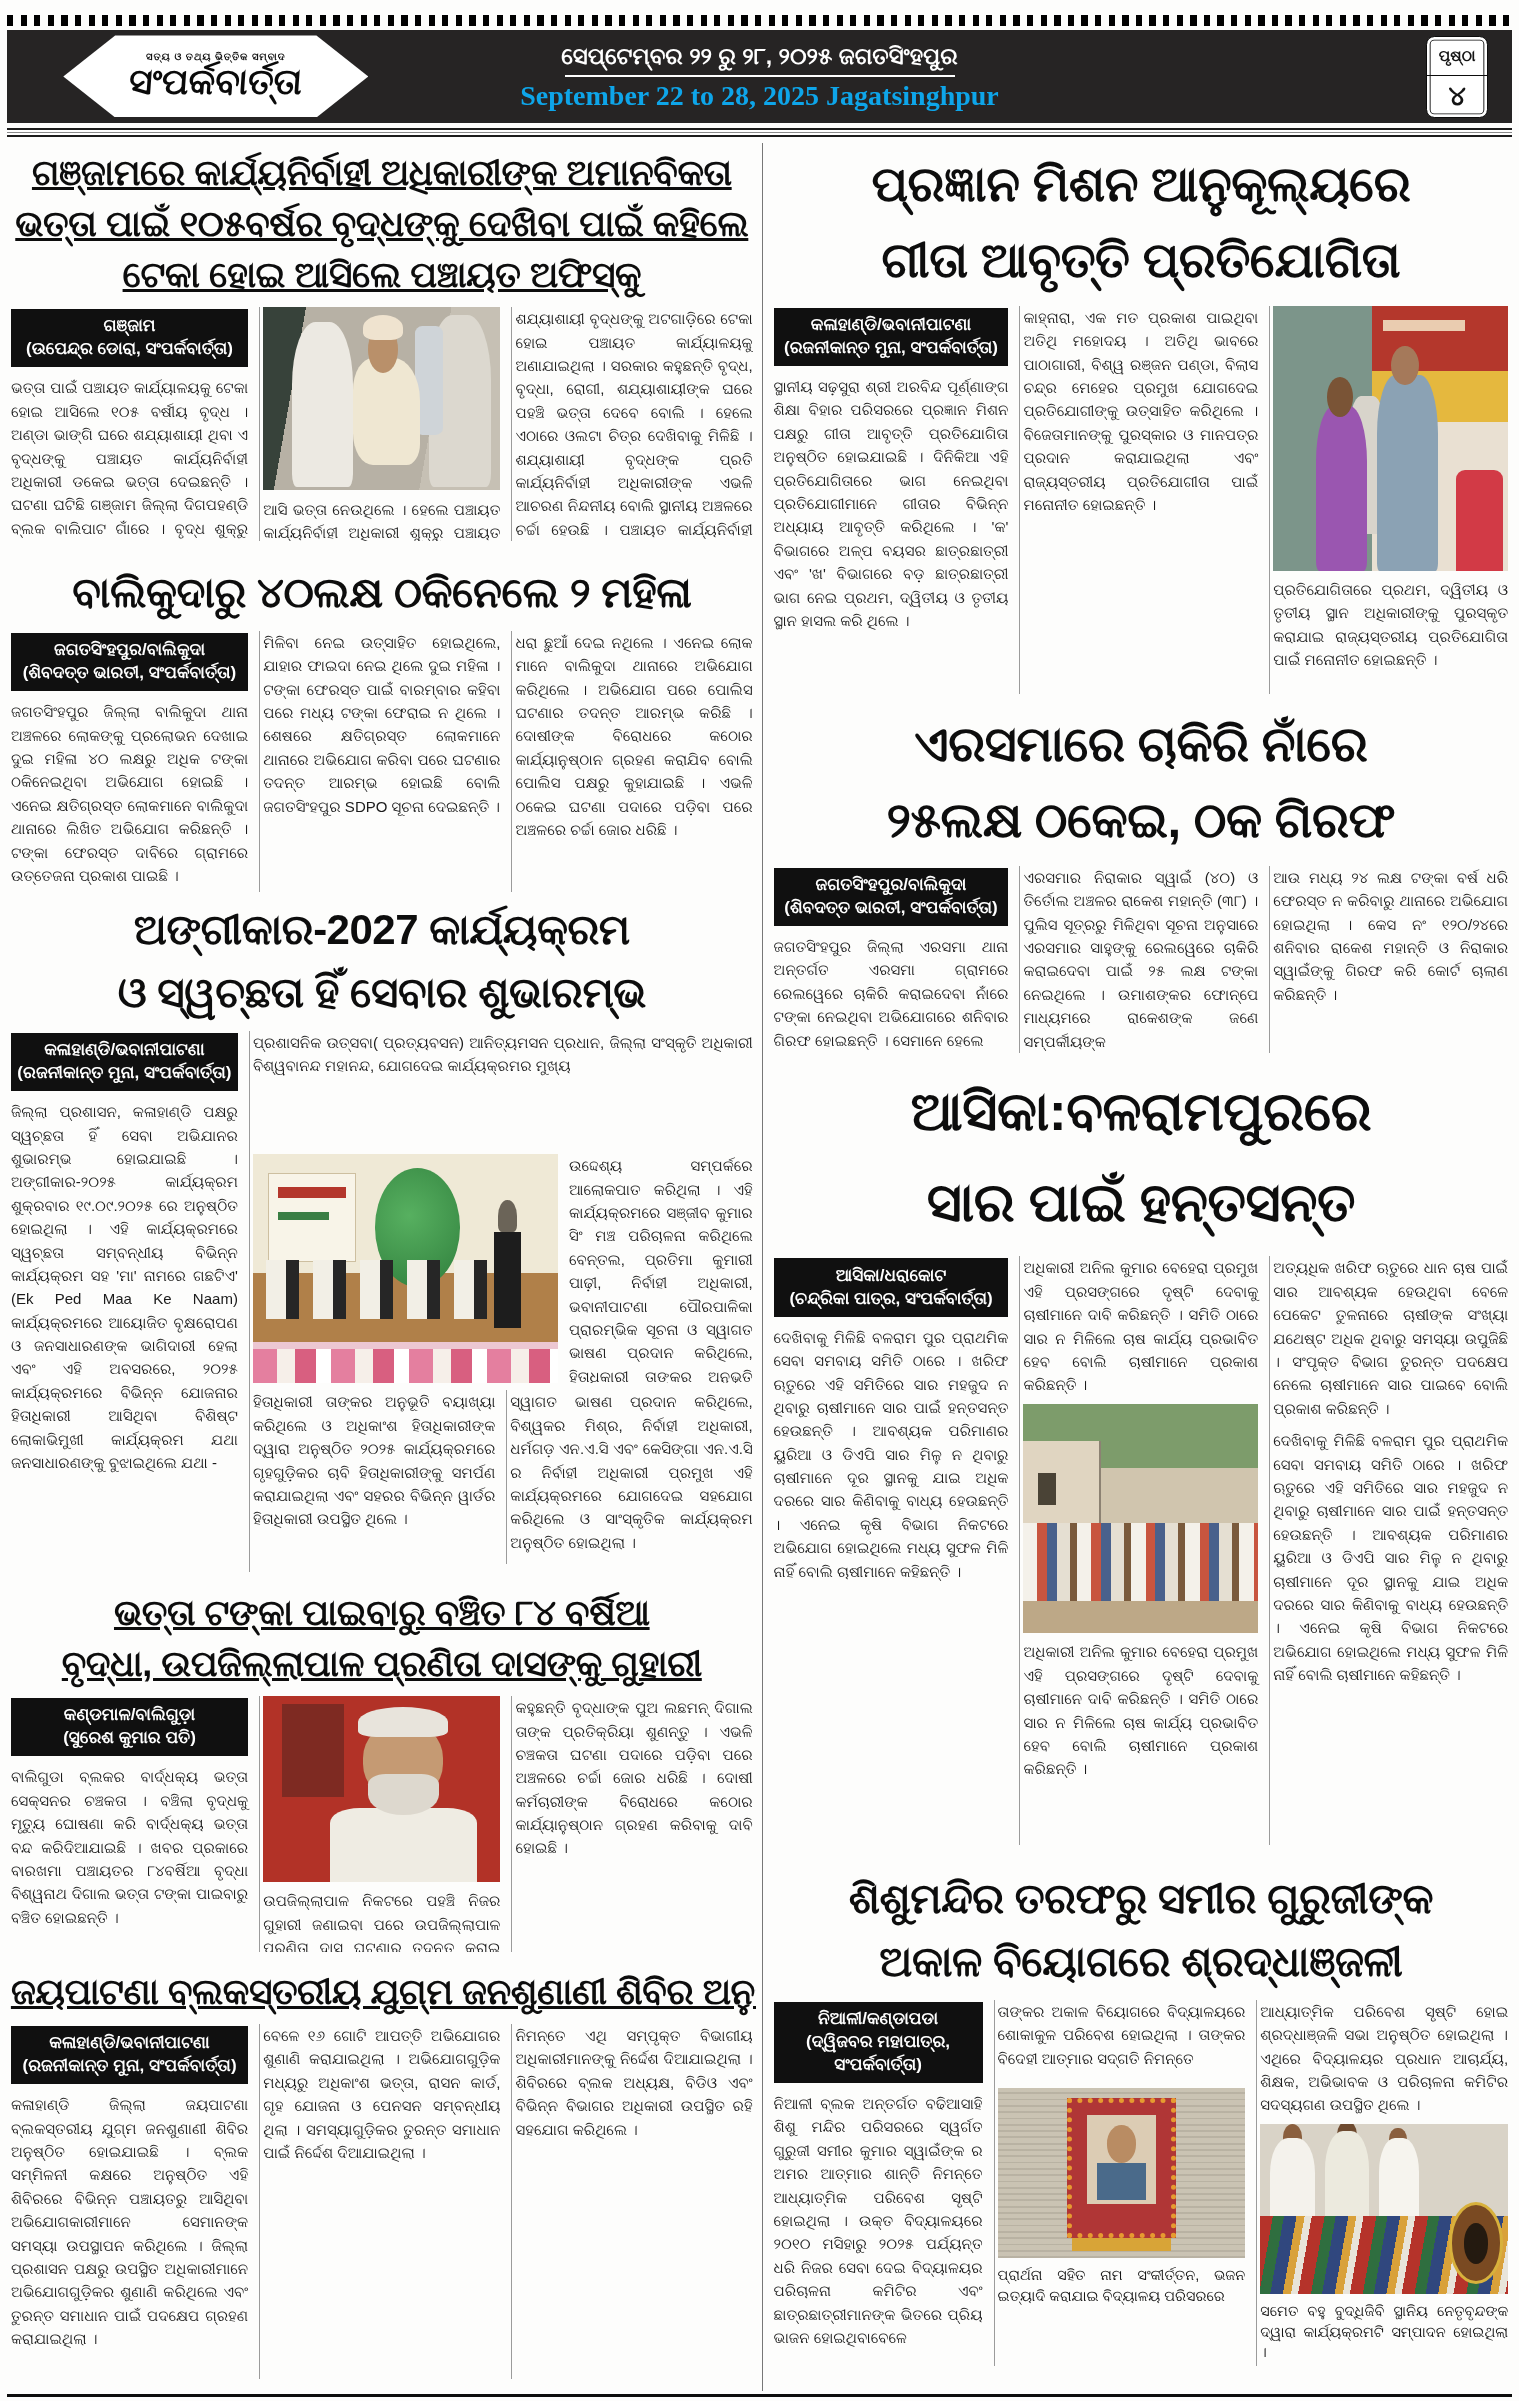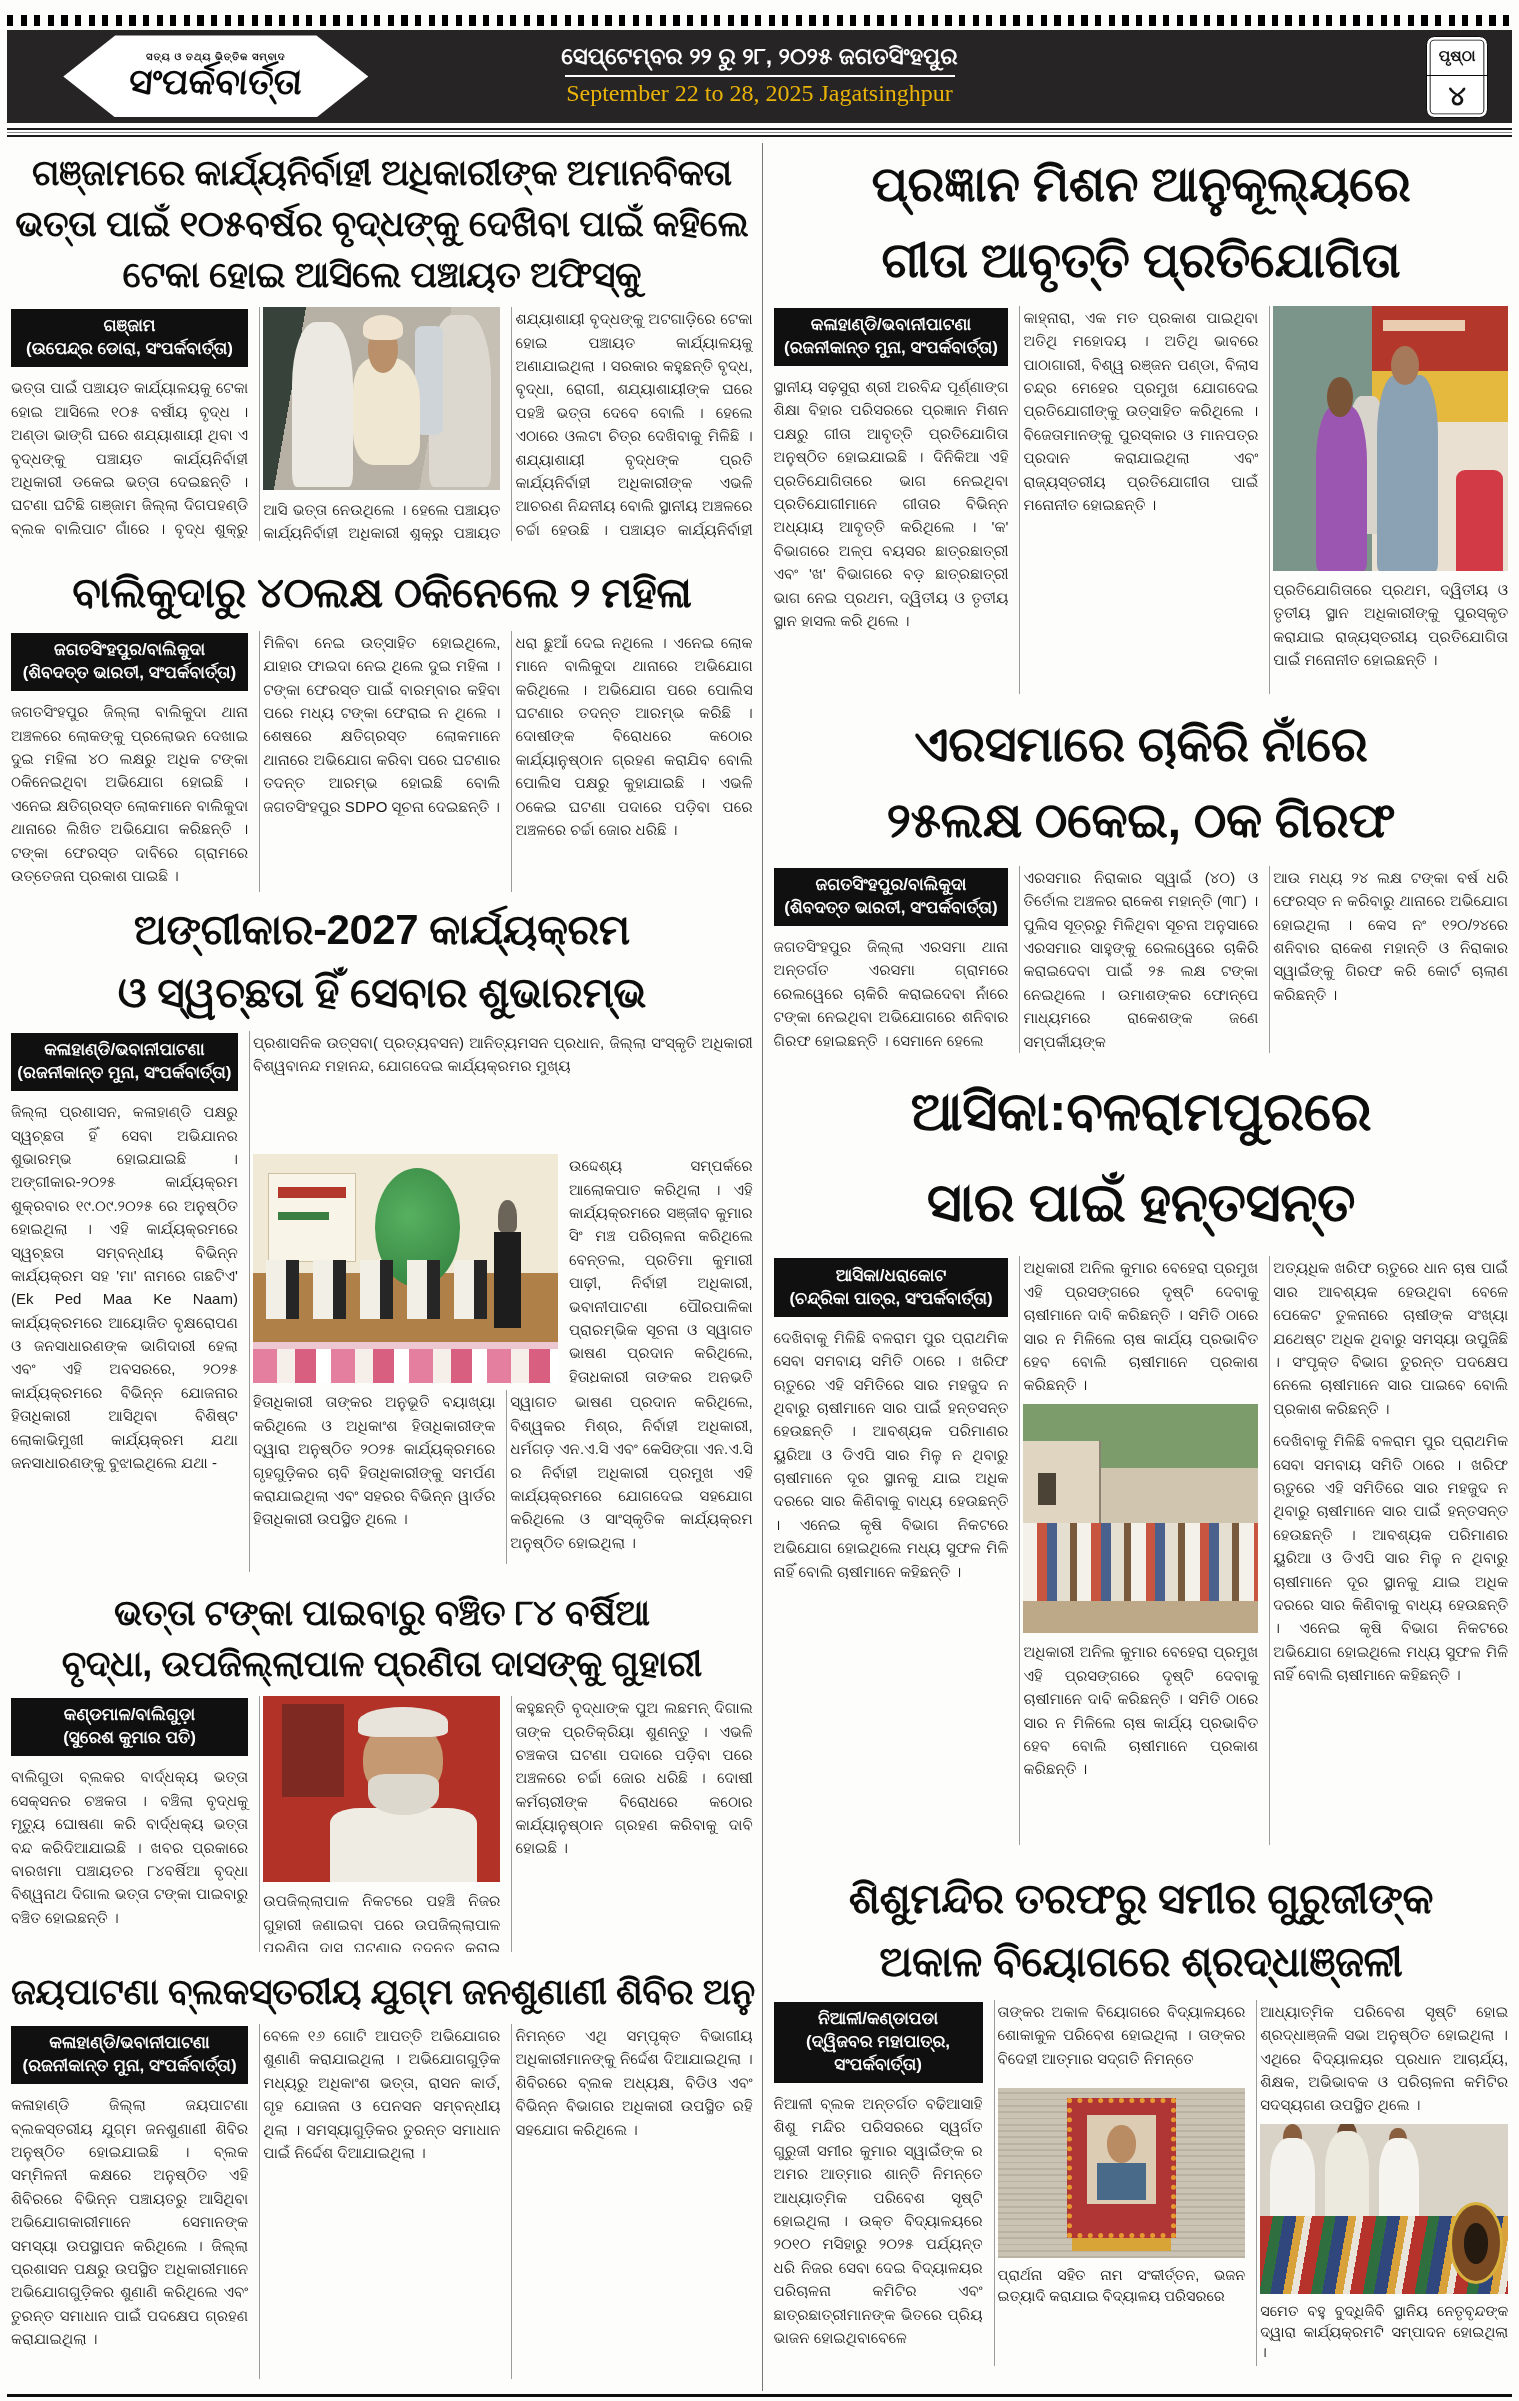--- a/index.html
+++ b/index.html
@@ -11,37 +11,37 @@
   
   .masthead{position:absolute;top:30px;left:7.3px;right:7.3px;height:93px;background:#262424;}
   .logo-hex{position:absolute;left:56px;top:5.4px;width:305px;height:82px;background:#fff;
             clip-path:polygon(0 50%,17% 0,83% 0,100% 50%,83% 100%,17% 100%);
             display:flex;flex-direction:column;align-items:center;justify-content:center;}
   .logo-tag{font-size:10px;font-weight:bold;color:#111;letter-spacing:0.9px;}
   .logo-title{font-size:36px;font-weight:bold;color:#0a0a0a;line-height:1.05;transform:skewX(-4deg);}
   .mh-center{position:absolute;left:0;right:0;top:12.7px;display:flex;flex-direction:column;align-items:center;}
   .mh-odia{color:#fff;font-size:23px;font-weight:bold;}
   .mh-rule{width:390px;height:1.8px;background:#fff;margin:5.4px 0 3.6px;}
-  .mh-eng{color:#eab308;font-size:24px;font-weight:normal;font-family:"Liberation Serif",serif;}
+  .mh-eng{color:#0ea5e9;font-size:28px;font-weight:bold;font-family:"Liberation Serif",serif;}
   .page-box{position:absolute;right:23.6px;top:6.3px;width:60px;height:80px;background:#fff;border:1.8px solid #0c0c0c;
             border-radius:8.2px;box-shadow:inset 0 0 0 2.7px #fff,inset 0 0 0 3.6px #0c0c0c;
             display:flex;flex-direction:column;}
   .page-box .pl{flex:1;display:flex;align-items:center;justify-content:center;font-size:15.4px;font-weight:bold;border-bottom:1.8px solid #0c0c0c;}
   .page-box .pn{flex:1.1;display:flex;align-items:center;justify-content:center;font-size:27px;font-weight:bold;}
   .triple-rule{position:absolute;top:128px;left:7.3px;right:7.3px;height:9px;
       background:linear-gradient(#1c1c1c 0 2.3px,#fff 2.3px 3.6px,#8a8a8a 3.6px 5px,#fff 5px 6.8px,#1c1c1c 6.8px 9px);}
   
   .main{position:absolute;top:143px;left:7.3px;right:7.3px;bottom:10px;display:flex;}
   .half{overflow:hidden;}
   .half.left{width:749px;padding-right:5.4px;}
   .half.right{flex:1;border-left:1.4px solid #777;padding-left:7.3px;}
   .article{overflow:hidden;padding:0 3.6px;box-sizing:border-box;}
   .hl{text-align:center;font-weight:bold;color:#0d0d0d;margin:3.6px 0 7.3px;letter-spacing:-0.5px;}
   .hl div{white-space:nowrap;}
-  .s40{font-size:36px;line-height:1.42;}
+  .s40{font-size:36px;line-height:1.42;text-decoration:underline;}
   .s46{font-size:42px;line-height:1.5;}
   .s54{font-size:49px;line-height:1.55;}
   .s60{font-size:54px;line-height:1.7;}
   .cols{display:flex;gap:3px;overflow:hidden;}
   .tcol{flex:1;min-width:0;overflow:hidden;border-right:0.9px solid #9b9b9b;padding-right:11px;}
   .tcol:last-child{border-right:none;padding-right:0;}
   .byline{background:#101010;color:#fff;text-align:center;padding:6.3px 5.4px;margin:1.8px 0 9px;
           font-size:17px;font-weight:bold;line-height:1.35;}
   .bt{margin:0;font-size:15px;line-height:1.56;text-align:justify;color:#1b1b1b;word-break:break-word;}
   .photo{position:relative;overflow:hidden;background:#cfcabf;margin-bottom:7.3px;}

